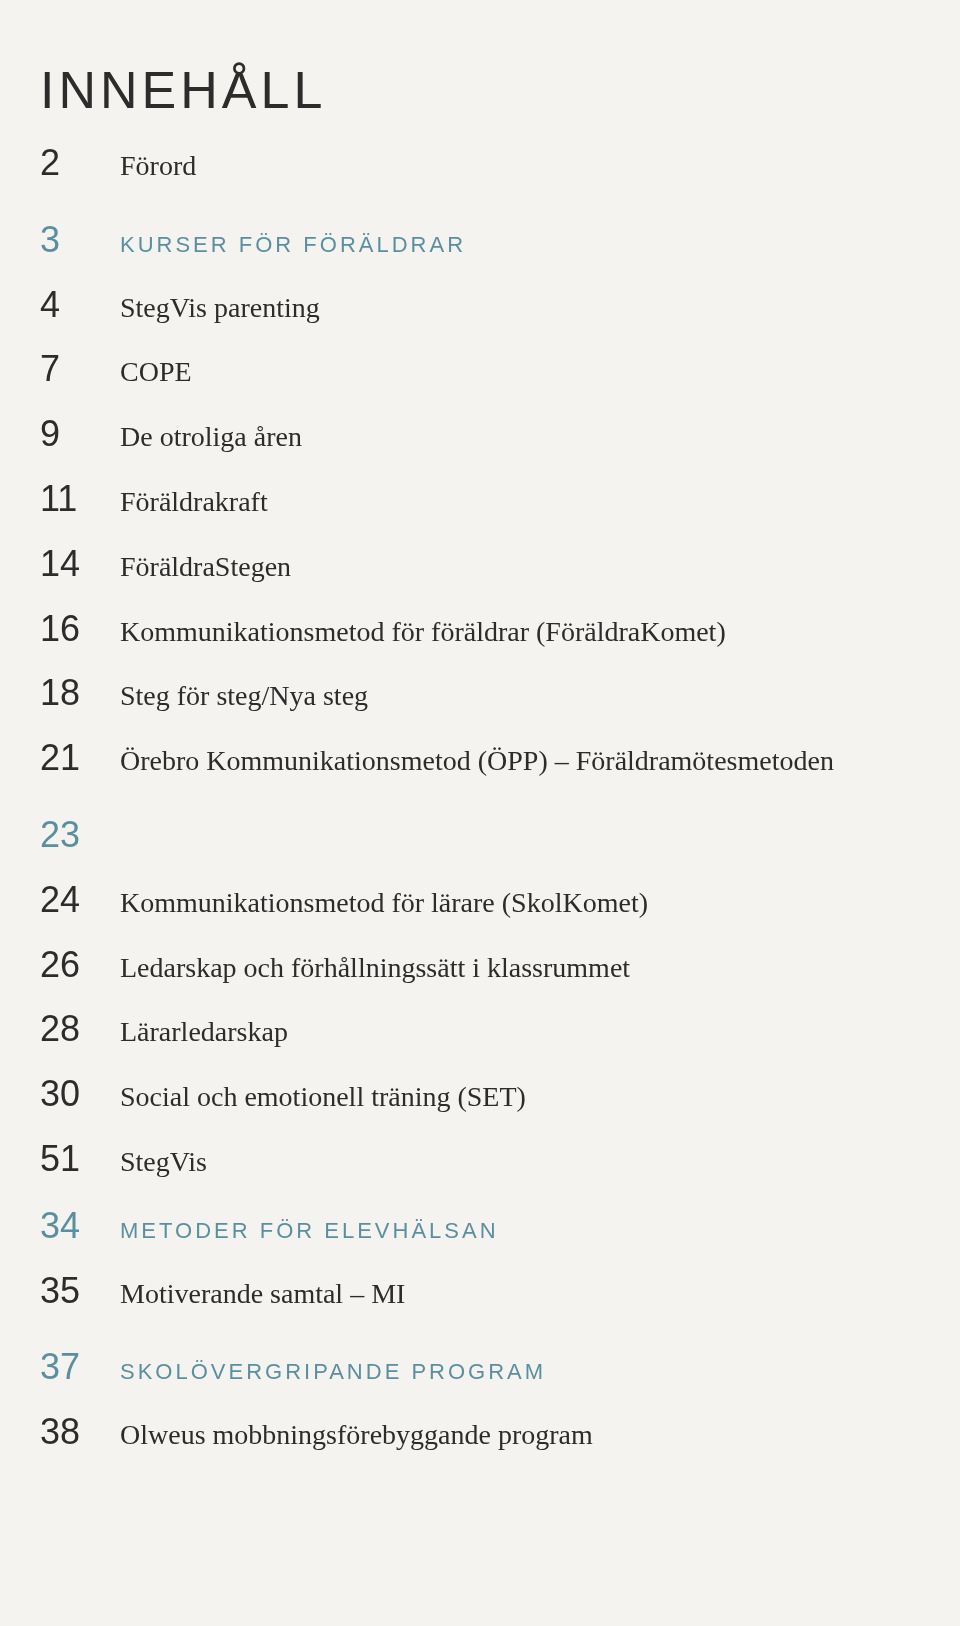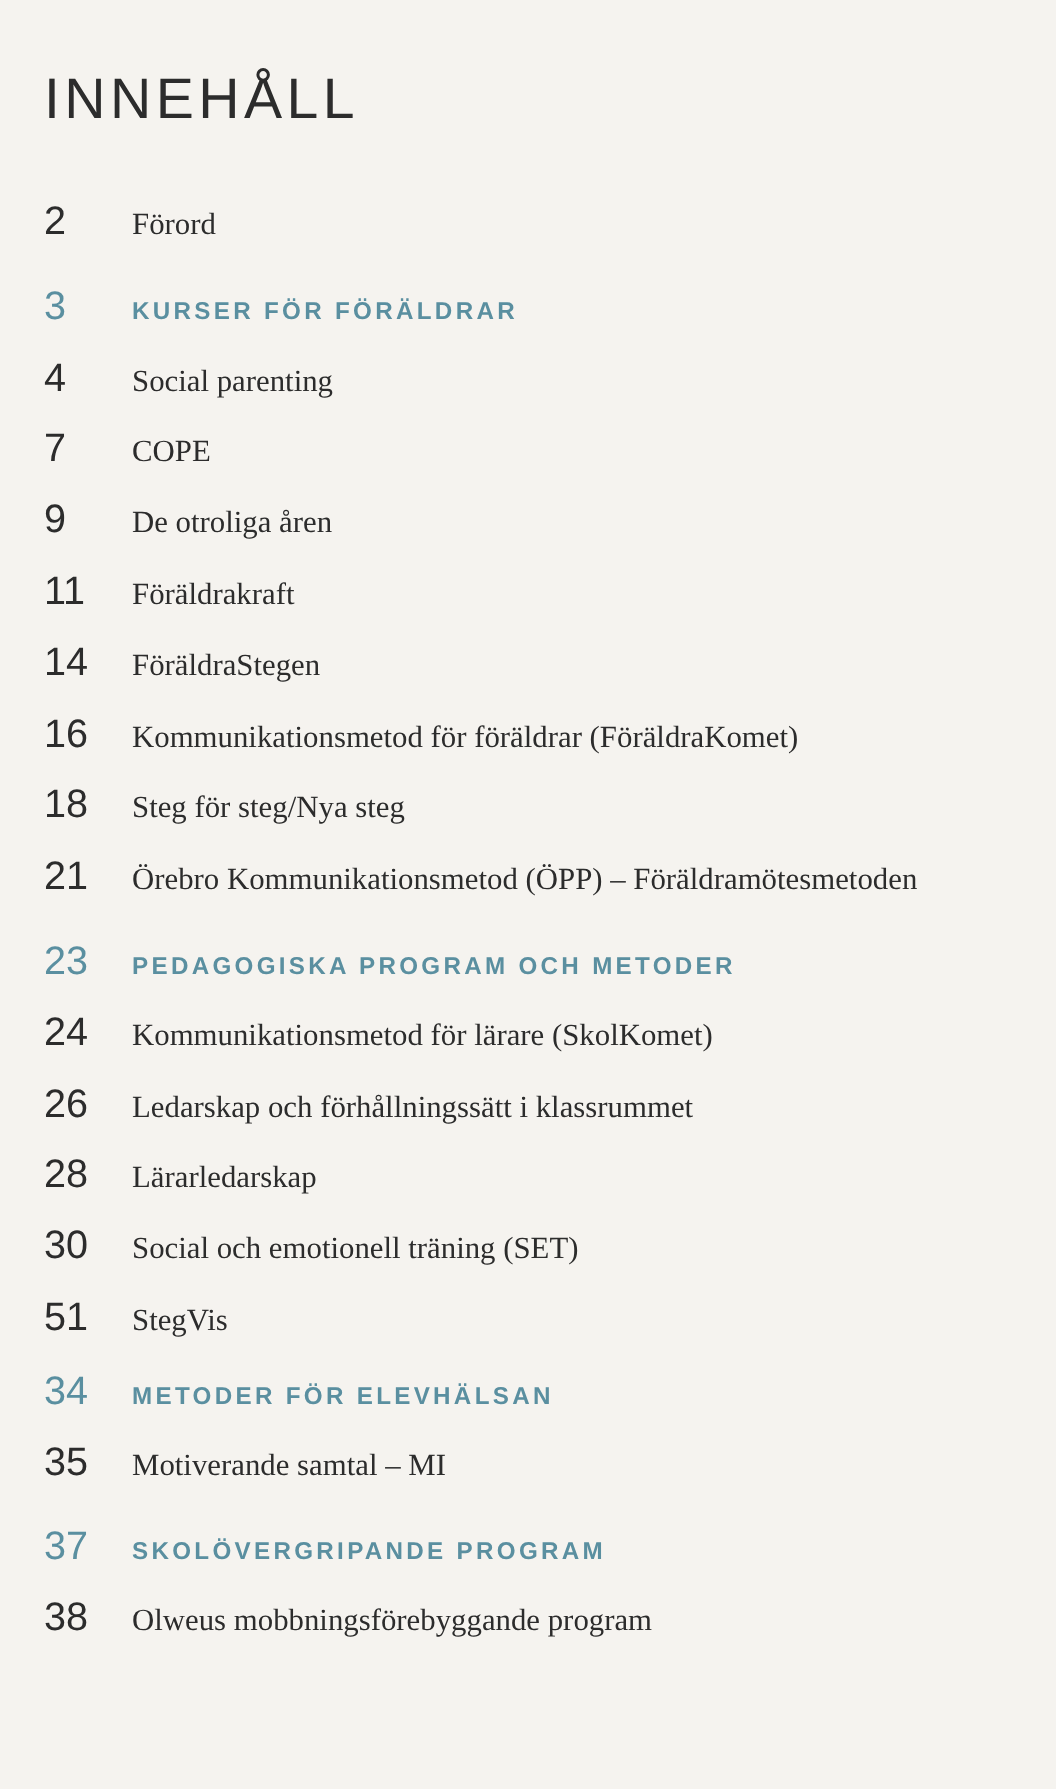--- a/index.html
+++ b/index.html
@@ -16,21 +16,21 @@
       padding: 60px 60px 60px 40px;
       color: #2c2c2c;
     }
 
     .title {
       font-family: Arial, Helvetica, sans-serif;
       font-size: 52px;
       font-weight: 300;
       letter-spacing: 4px;
       color: #2c2c2c;
-      margin-bottom: 58px;
+      margin-bottom: 20px;
       text-transform: uppercase;
     }
 
     .toc-list {
       list-style: none;
       width: 100%;
     }
 
     .toc-item {
       display: flex;
@@ -51,21 +51,21 @@
     .toc-label {
       font-size: 28px;
       color: #2c2c2c;
       font-weight: 400;
       text-align: right;
     }
 
     .toc-label.section-header {
       font-family: Arial, Helvetica, sans-serif;
       font-size: 22px;
-      font-weight: 700;
+      font-weight: 400;
       letter-spacing: 3px;
       text-transform: uppercase;
       color: #5a8fa0;
     }
 
     .toc-number.section-header-num {
       font-size: 36px;
       color: #5a8fa0;
     }
   </style>
@@ -78,21 +78,21 @@
 <li class="toc-item">
       <span class="toc-number">2</span>
       <span class="toc-label">Förord</span>
     </li>
     <li class="toc-item" style="margin-top: 30px;">
       <span class="toc-number section-header-num">3</span>
       <span class="toc-label section-header">KURSER FÖR FÖRÄLDRAR</span>
     </li>
     <li class="toc-item">
       <span class="toc-number">4</span>
-      <span class="toc-label">Social parenting</span>
+      <span class="toc-label">StegVis parenting</span>
     </li>
     <li class="toc-item">
       <span class="toc-number">7</span>
       <span class="toc-label">COPE</span>
     </li>
     <li class="toc-item">
       <span class="toc-number">9</span>
       <span class="toc-label">De otroliga åren</span>
     </li>
     <li class="toc-item">
@@ -110,21 +110,20 @@
     <li class="toc-item">
       <span class="toc-number">18</span>
       <span class="toc-label">Steg för steg/Nya steg</span>
     </li>
     <li class="toc-item">
       <span class="toc-number">21</span>
       <span class="toc-label">Örebro Kommunikationsmetod (ÖPP) – Föräldramötesmetoden</span>
     </li>
     <li class="toc-item" style="margin-top: 30px;">
       <span class="toc-number section-header-num">23</span>
-      <span class="toc-label section-header">PEDAGOGISKA PROGRAM OCH METODER</span>
     </li>
     <li class="toc-item">
       <span class="toc-number">24</span>
       <span class="toc-label">Kommunikationsmetod för lärare (SkolKomet)</span>
     </li>
     <li class="toc-item">
       <span class="toc-number">26</span>
       <span class="toc-label">Ledarskap och förhållningssätt i klassrummet</span>
     </li>
     <li class="toc-item">

